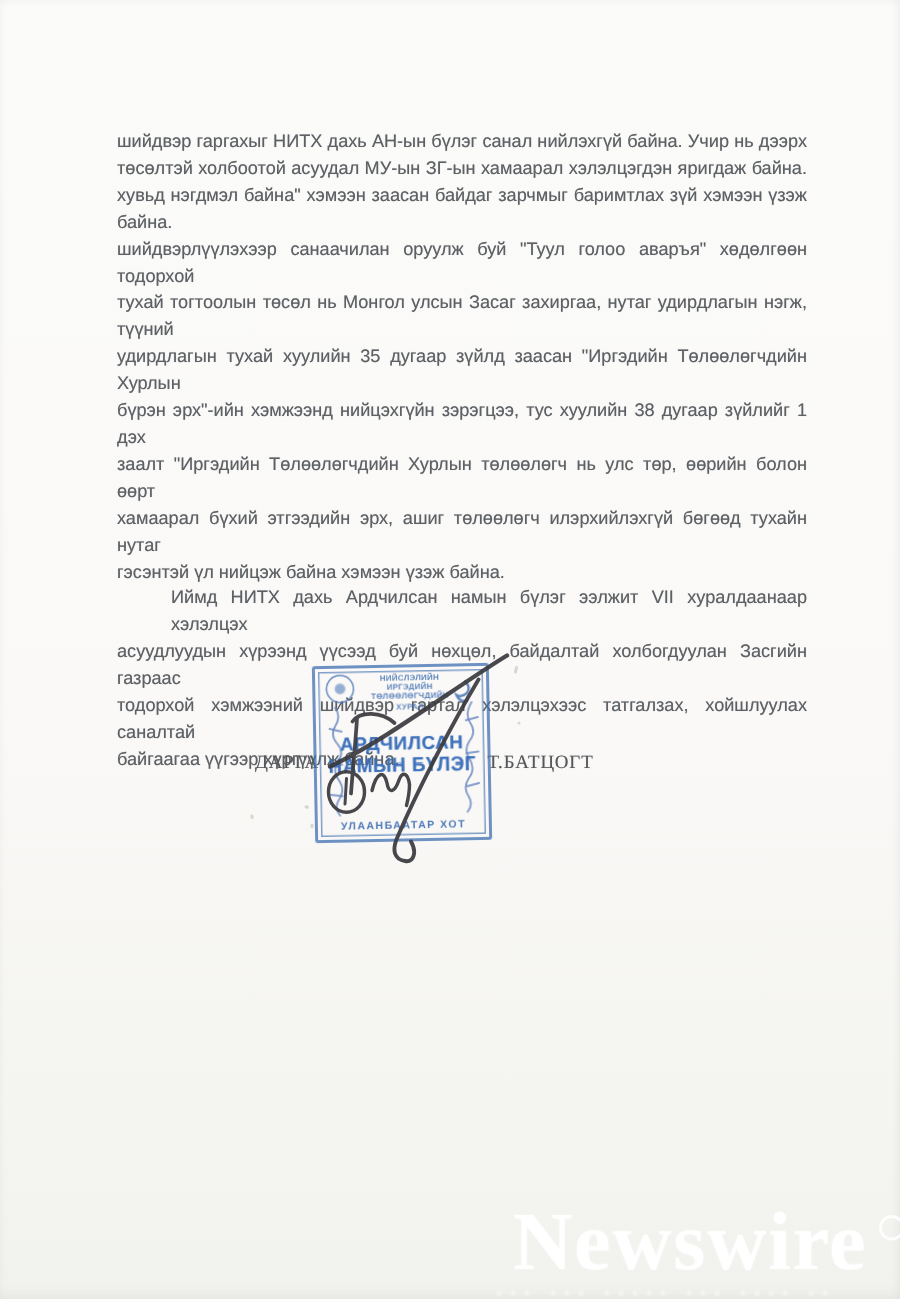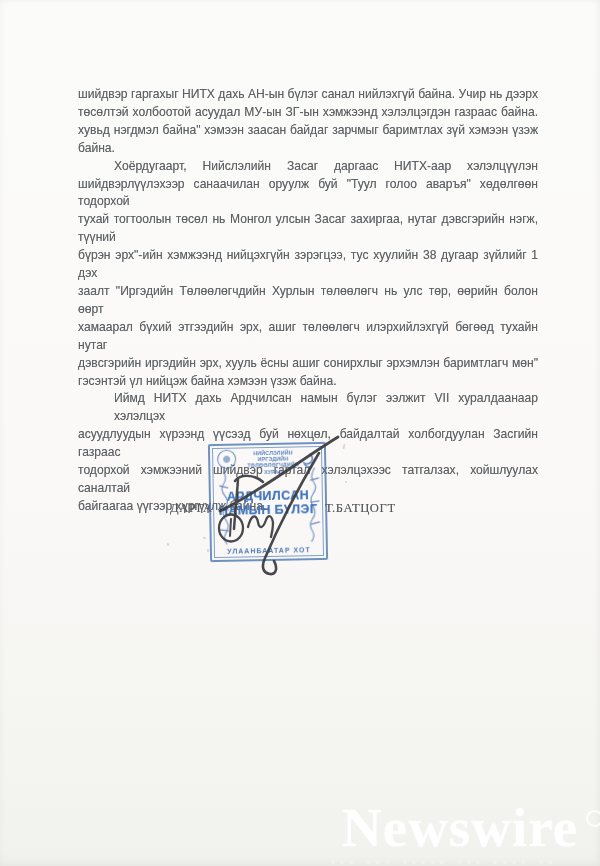--- a/index.html
+++ b/index.html
@@ -82,31 +82,30 @@
   }
 </style>
 </head>
 <body>
 
 <div class="page">
 
   <div class="body-text">
       <div class="para">
         <div class="line">шийдвэр гаргахыг НИТХ дахь АН-ын бүлэг санал нийлэхгүй байна. Учир нь дээрх</div>
-        <div class="line">төсөлтэй холбоотой асуудал МУ-ын ЗГ-ын хэмжээнд хэлэлцэгдэн газраас байна.</div>
+        <div class="line">төсөлтэй холбоотой асуудал МУ-ын ЗГ-ын хамаарал хэлэлцэгдэн яригдаж байна.</div>
         <div class="line last">хувьд нэгдмэл байна" хэмээн заасан байдаг зарчмыг баримтлах зүй хэмээн үзэж байна.</div>
       </div>
       <div class="para">
-        <div class="line indent">Хоёрдугаарт, Нийслэлийн Засаг даргаас НИТХ-аар хэлэлцүүлэн</div>
         <div class="line">шийдвэрлүүлэхээр санаачилан оруулж буй "Туул голоо аваръя" хөдөлгөөн тодорхой</div>
-        <div class="line">тухай тогтоолын төсөл нь Монгол улсын Засаг захиргаа, нутаг дэвсгэрийн нэгж, түүний</div>
+        <div class="line">тухай тогтоолын төсөл нь Монгол улсын Засаг захиргаа, нутаг удирдлагын нэгж, түүний</div>
+        <div class="line">удирдлагын тухай хуулийн 35 дугаар зүйлд заасан "Иргэдийн Төлөөлөгчдийн Хурлын</div>
         <div class="line">бүрэн эрх"-ийн хэмжээнд нийцэхгүйн зэрэгцээ, тус хуулийн 38 дугаар зүйлийг 1 дэх</div>
         <div class="line">заалт "Иргэдийн Төлөөлөгчдийн Хурлын төлөөлөгч нь улс төр, өөрийн болон өөрт</div>
         <div class="line">хамаарал бүхий этгээдийн эрх, ашиг төлөөлөгч илэрхийлэхгүй бөгөөд тухайн нутаг</div>
-        <div class="line">дэвсгэрийн иргэдийн эрх, хууль ёсны ашиг сонирхлыг эрхэмлэн баримтлагч мөн"</div>
         <div class="line last">гэсэнтэй үл нийцэж байна хэмээн үзэж байна.</div>
       </div>
       <div class="para">
         <div class="line indent">Иймд НИТХ дахь Ардчилсан намын бүлэг ээлжит VII хуралдаанаар хэлэлцэх</div>
         <div class="line">асуудлуудын хүрээнд үүсээд буй нөхцөл, байдалтай холбогдуулан Засгийн газраас</div>
         <div class="line">тодорхой хэмжээний шийдвэр гартал хэлэлцэхээс татгалзах, хойшлуулах саналтай</div>
         <div class="line last">байгаагаа үүгээр хүргүүлж байна.</div>
       </div>
     </div>
 

